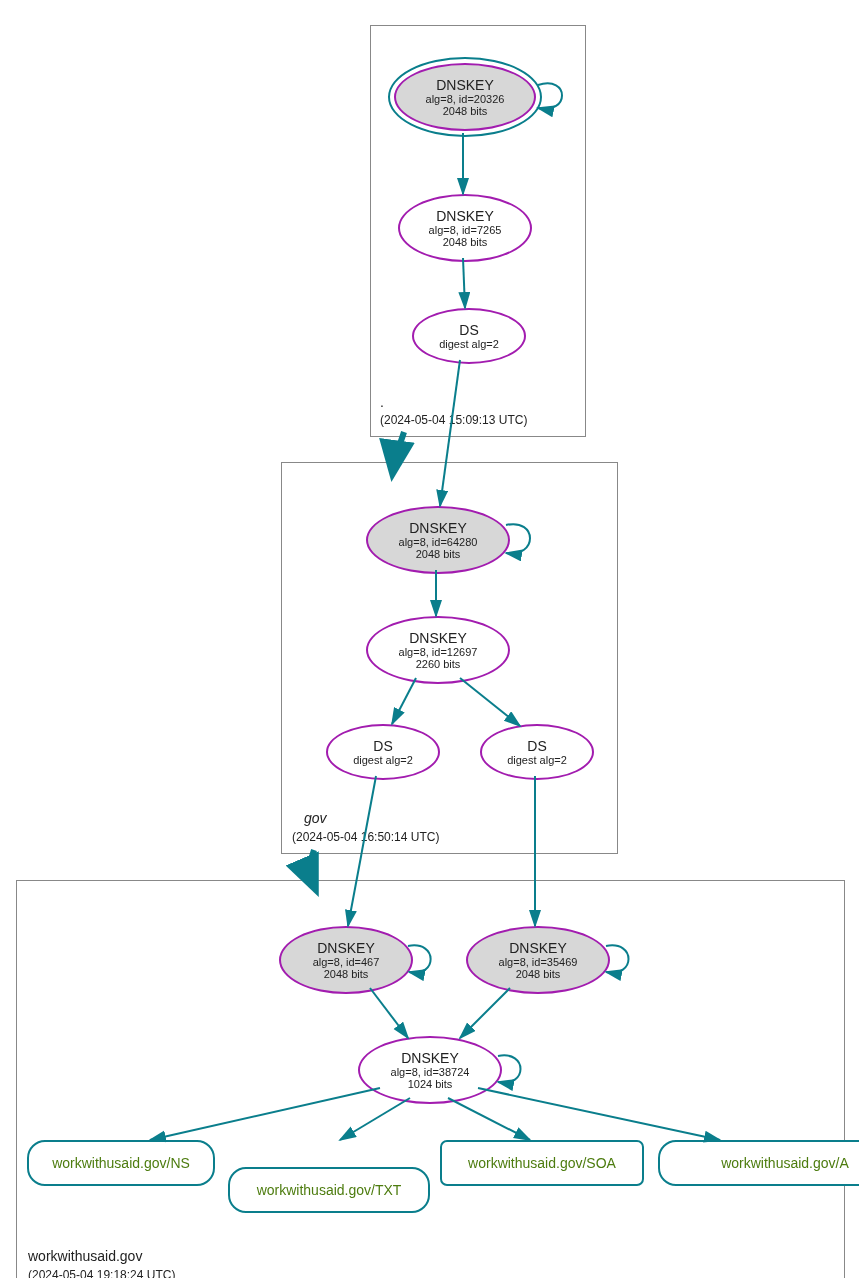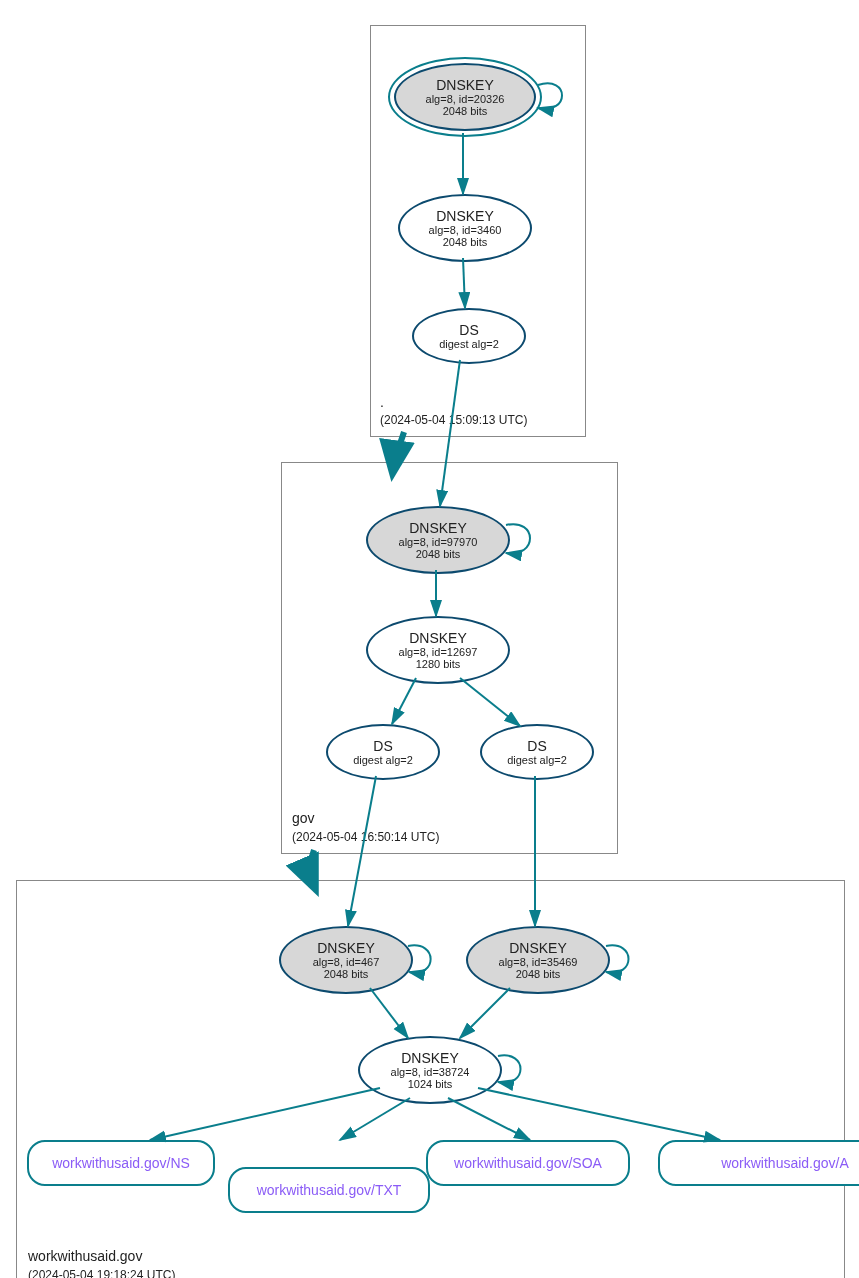--- a/index.html
+++ b/index.html
@@ -21,21 +21,21 @@
     font-size: 14px;
     color: #222;
   }
   .zone-time {
     position: absolute;
     font-size: 12px;
     color: #222;
   }
   .node-ellipse {
     position: absolute;
-    border: 2px solid #0c4a6e;
+    border: 2px solid #a21caf;
     border-radius: 50%;
     background: #fff;
     display: flex;
     flex-direction: column;
     align-items: center;
     justify-content: center;
     text-align: center;
   }
   .node-ellipse.gray {
     background: #d7d7d7;
@@ -57,74 +57,74 @@
   }
   .record-box {
     position: absolute;
     border: 2px solid #0a7e8c;
     border-radius: 18px;
     background: #fff;
     display: flex;
     align-items: center;
     justify-content: center;
     font-size: 14px;
-    color: #8b5cf6;
+    color: #4d7c0f;
   }
   svg.arrows {
     position: absolute;
     top: 0;
     left: 0;
     width: 859px;
     height: 1278px;
     pointer-events: none;
   }
 </style>
 </head>
 <body>
 
 <div class="zone-box" style="left:370px; top:25px; width:214px; height:410px;"></div>
 <div class="zone-label" style="left:380px; top:394px;">.</div>
 <div class="zone-time" style="left:380px; top:413px;">(2024-05-04 15:09:13 UTC)</div>
 
 <div class="zone-box" style="left:281px; top:462px; width:335px; height:390px;"></div>
-<div class="zone-label" style="left:292px; top:810px;">gov</div>
+<div class="zone-label" style="left:304px; top:810px;font-style:italic;">gov</div>
 <div class="zone-time" style="left:292px; top:830px;">(2024-05-04 16:50:14 UTC)</div>
 
 <div class="zone-box" style="left:16px; top:880px; width:827px; height:410px;"></div>
 <div class="zone-label" style="left:28px; top:1248px;text-align:center;">workwithusaid.gov</div>
 <div class="zone-time" style="left:28px; top:1268px;">(2024-05-04 19:18:24 UTC)</div>
 
 <div class="double-border" style="left:388px; top:57px; width:150px; height:76px;"></div>
 <div class="node-ellipse gray" style="left:394px; top:63px; width:138px; height:64px;">
   <div class="node-title">DNSKEY</div>
   <div class="node-sub">alg=8, id=20326</div>
   <div class="node-sub">2048 bits</div>
 </div>
 
 <div class="node-ellipse" style="left:398px; top:194px; width:130px; height:64px;">
   <div class="node-title">DNSKEY</div>
-  <div class="node-sub">alg=8, id=3460</div>
+  <div class="node-sub">alg=8, id=7265</div>
   <div class="node-sub">2048 bits</div>
 </div>
 
 <div class="node-ellipse" style="left:412px; top:308px; width:110px; height:52px;">
   <div class="node-title">DS</div>
   <div class="node-sub">digest alg=2</div>
 </div>
 
 <div class="node-ellipse gray" style="left:366px; top:506px; width:140px; height:64px;">
   <div class="node-title">DNSKEY</div>
-  <div class="node-sub">alg=8, id=97970</div>
+  <div class="node-sub">alg=8, id=64280</div>
   <div class="node-sub">2048 bits</div>
 </div>
 
 <div class="node-ellipse" style="left:366px; top:616px; width:140px; height:64px;">
   <div class="node-title">DNSKEY</div>
   <div class="node-sub">alg=8, id=12697</div>
-  <div class="node-sub">1280 bits</div>
+  <div class="node-sub">2260 bits</div>
 </div>
 
 <div class="node-ellipse" style="left:326px; top:724px; width:110px; height:52px;">
   <div class="node-title">DS</div>
   <div class="node-sub">digest alg=2</div>
 </div>
 
 <div class="node-ellipse" style="left:480px; top:724px; width:110px; height:52px;">
   <div class="node-title">DS</div>
   <div class="node-sub">digest alg=2</div>
@@ -143,21 +143,21 @@
 </div>
 
 <div class="node-ellipse" style="left:358px; top:1036px; width:140px; height:64px;">
   <div class="node-title">DNSKEY</div>
   <div class="node-sub">alg=8, id=38724</div>
   <div class="node-sub">1024 bits</div>
 </div>
 
 <div class="record-box" style="left:27px; top:1140px; width:184px; height:42px;">workwithusaid.gov/NS</div>
 <div class="record-box" style="left:228px; top:1167px; width:198px; height:42px;">workwithusaid.gov/TXT</div>
-<div class="record-box" style="left:426px; top:1140px; width:200px; height:42px;">workwithusaid.gov/SOA</div>
+<div class="record-box" style="left:440px; top:1140px; width:200px; height:42px;border-radius:7px;">workwithusaid.gov/SOA</div>
 <div class="record-box" style="left:658px; top:1140px; width:176px; height:42px;padding-left:37px;">workwithusaid.gov/A</div>
 
 <svg class="arrows">
   <defs>
     <marker id="arrow" markerWidth="10" markerHeight="10" refX="8" refY="3" orient="auto" markerUnits="strokeWidth">
       <path d="M0,0 L0,6 L9,3 z" fill="#0a7e8c"></path>
     </marker>
     <marker id="arrow-thick" markerWidth="8" markerHeight="8" refX="5" refY="3" orient="auto" markerUnits="strokeWidth">
       <path d="M0,0 L0,6 L7,3 z" fill="#0a7e8c"></path>
     </marker>

